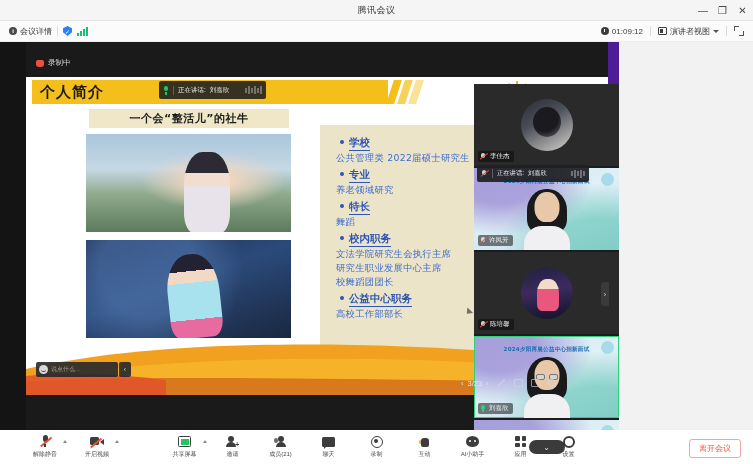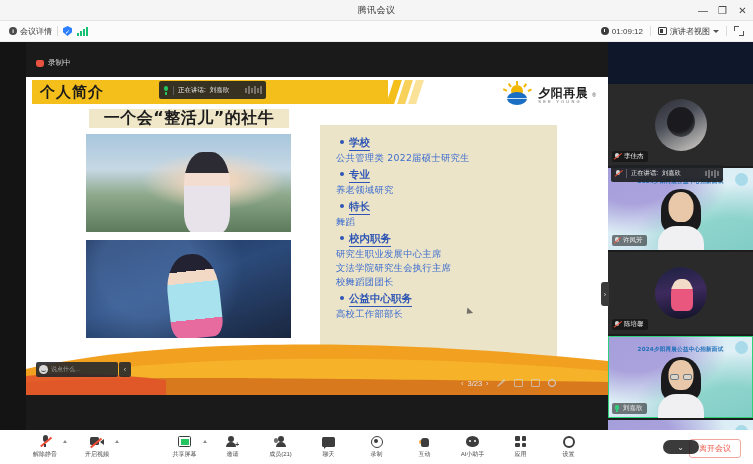--- a/index.html
+++ b/index.html
@@ -101,22 +101,22 @@
   .fullscr::before {
     left: 0; top: 0; border-left: 1.3px solid #555; border-top: 1.3px solid #555;
   }
   .fullscr::after {
     right: 0; bottom: 0; border-right: 1.3px solid #555; border-bottom: 1.3px solid #555;
   }
 
   
   .stage {
     position: absolute; left: 0; top: 42px;
-    width: 753px; height: 388px;
-    background: #0f172a;
+    width: 619px; height: 388px;
+    background: #4c1d95;
   }
   .share-area {
     position: absolute; left: 26px; top: 0;
     width: 582px; height: 388px;
     background: #1a1a1a;
     overflow: hidden;
   }
   .leftrail {
     position: absolute; left: 0; top: 0; width: 26px; height: 388px;
     background: #141414;
@@ -166,21 +166,21 @@
   .hdr-slants i:nth-child(3) { opacity: .45; }
 
   
   .sub-band {
     position: absolute; left: 63px; top: 32px;
     width: 200px; height: 19px;
     background: #f0e7c8;
     display: flex; align-items: center; justify-content: center;
   }
   .sub-band span {
-    font-size: 16px; font-weight: bold; color: #1c1c1c;
+    font-size: 11px; font-weight: bold; color: #1c1c1c;
     letter-spacing: .5px;
     font-family: "DejaVu Sans", sans-serif;
   }
 
   
   .logo-wrap {
     position: absolute; right: 12px; top: 6px;
     display: flex; align-items: center; gap: 4px;
   }
   .logo-mark {
@@ -729,22 +729,22 @@
           <div class="sl">养老领域研究</div>
 
           <div class="bl">
               <span>特长</span>
             </div>
           <div class="sl">舞蹈</div>
 
           <div class="bl">
               <span>校内职务</span>
             </div>
+          <div class="sl">文法学院研究生会执行主席</div>
           <div class="sl">研究生职业发展中心主席</div>
-          <div class="sl">文法学院研究生会执行主席</div>
           <div class="sl">校舞蹈团团长</div>
 
           <div class="bl">
               <span>公益中心职务</span>
             </div>
           <div class="sl">高校工作部部长</div>
 
           <div class="cursor-arrow"></div>
         </div>
 

